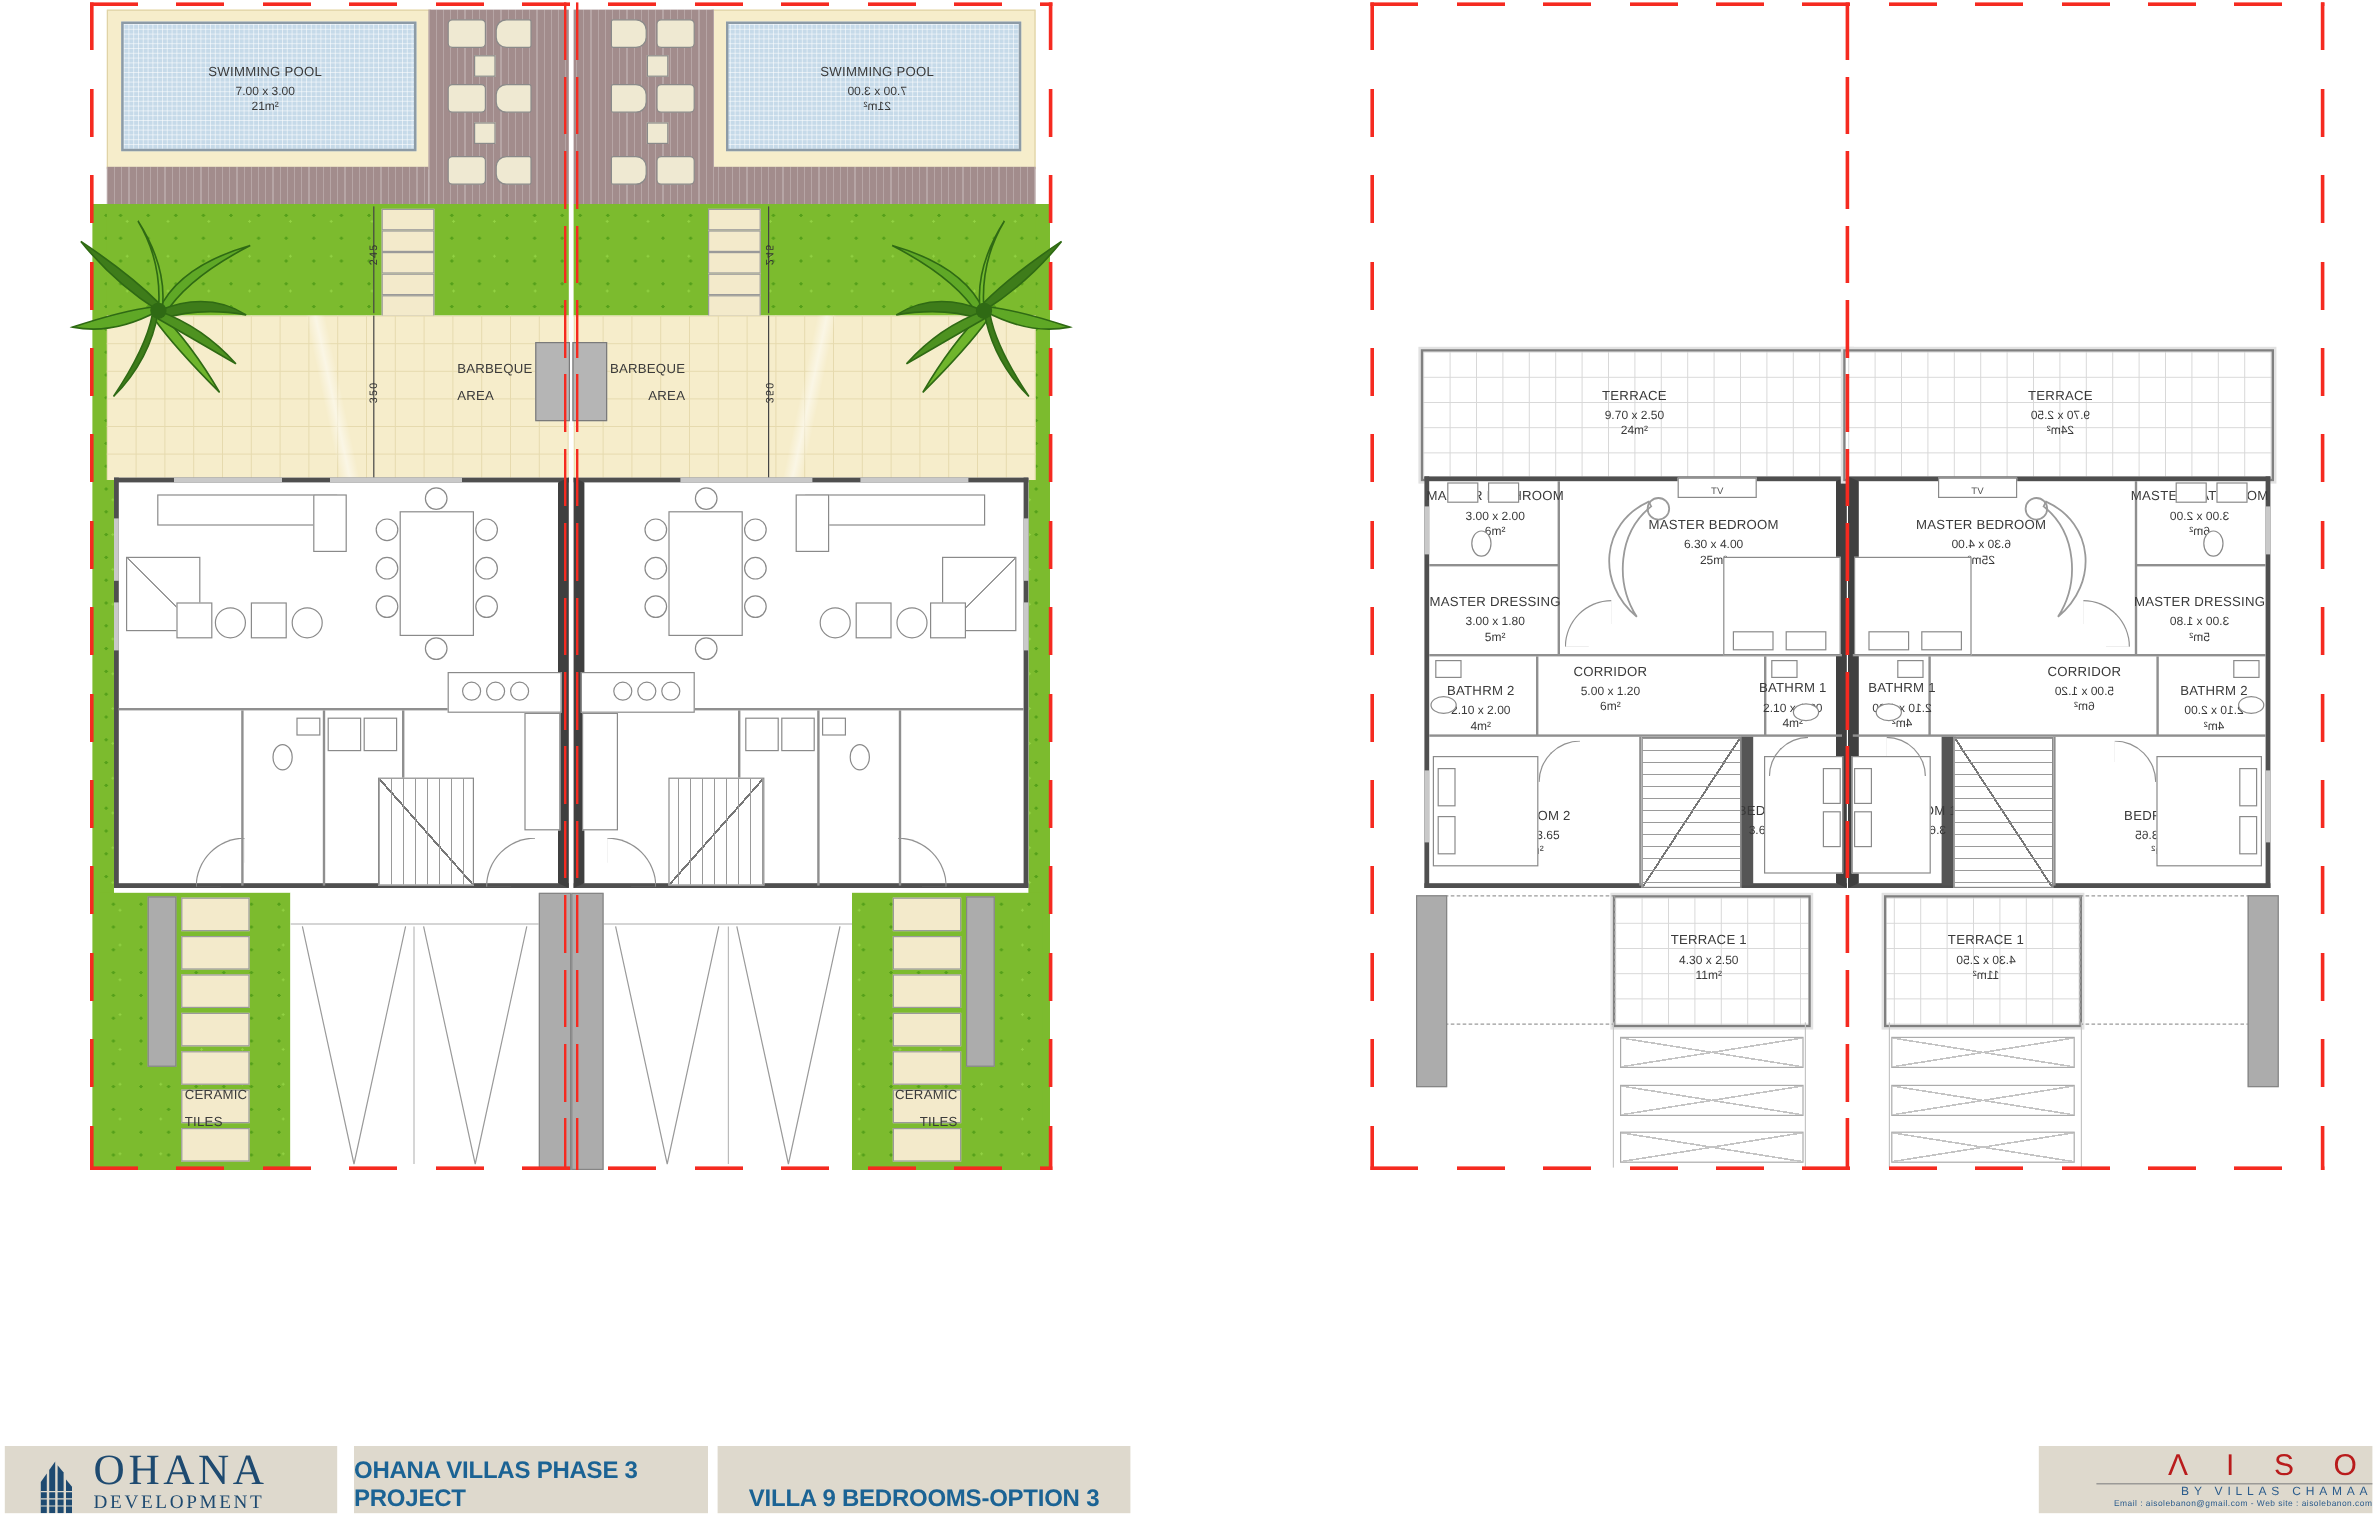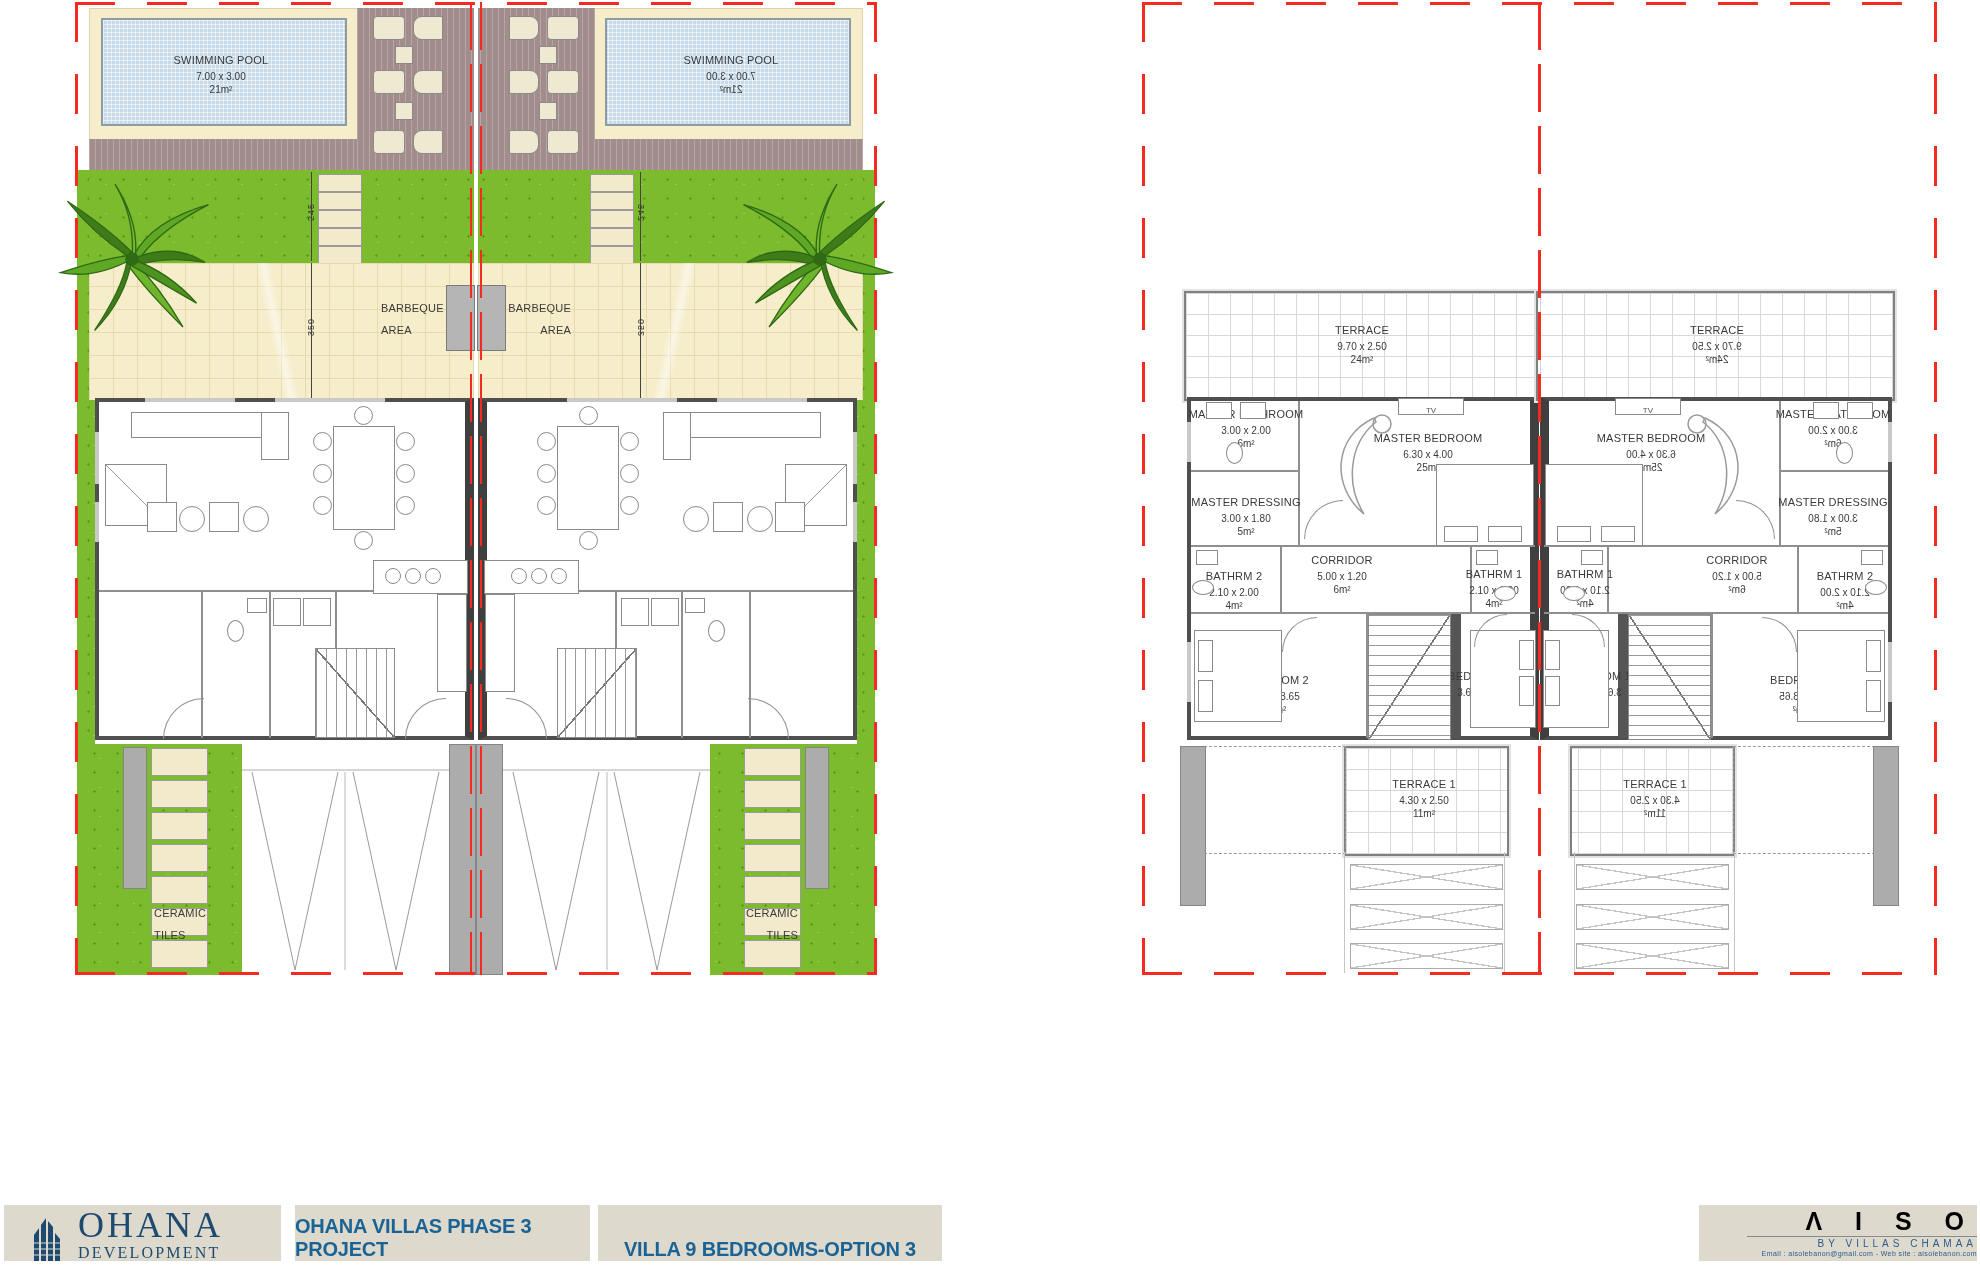--- a/index.html
+++ b/index.html
@@ -32,21 +32,21 @@
   .perg{position:absolute;border:1px solid #ABABAB;background-image:linear-gradient(to bottom right,transparent 48.6%,#C4C4C4 48.6% 51.4%,transparent 51.4%),linear-gradient(to top right,transparent 48.6%,#C4C4C4 48.6% 51.4%,transparent 51.4%)}
   .graybar{position:absolute;background:#ACACAC;border:1px solid #858585}
   .arc{position:absolute;border-top:1px solid #909090;border-left:1px solid #909090;border-top-left-radius:100%}
   .stairsGF{position:absolute;background-color:#fff;border:1.5px solid #8a8a8a;background-image:repeating-linear-gradient(90deg,#9a9a9a 0 1px,transparent 1px 10px),linear-gradient(to top right,transparent 49.3%,#777 49.3% 50.7%,transparent 50.7%)}
   .stairsFF{position:absolute;background-color:#fff;border:1.5px solid #8a8a8a;background-image:repeating-linear-gradient(180deg,#9a9a9a 0 1px,transparent 1px 10px),linear-gradient(to bottom right,transparent 49.4%,#777 49.4% 50.6%,transparent 50.6%)}
   .title{position:absolute;transform:translateX(-50%);font-size:66px;color:#141414;letter-spacing:1px}
   .panel{position:absolute;top:1205px;height:56px;background:#DED9CD;display:flex;align-items:flex-end;justify-content:center}
   .ptext{color:#1B6394;font-weight:bold;font-size:20px;letter-spacing:-.2px}
   .ohana-name{font-family:"Liberation Serif",serif;color:#1E4A70;font-size:36px;letter-spacing:3px;line-height:1}
   .ohana-sub{font-family:"Liberation Serif",serif;color:#1E4A70;font-size:16px;letter-spacing:2.2px;line-height:1;margin-top:2px}
-  .aiso-brand{color:#000000;font-weight:bold;font-size:25px;letter-spacing:13px;line-height:1;white-space:nowrap}
+  .aiso-brand{color:#b91c1c;font-weight:normal;font-size:25px;letter-spacing:13px;line-height:1;white-space:nowrap}
   .aiso-rule{width:230px;height:1px;background:#8a8a8a;margin:2px 0 1px}
   .aiso-by{color:#2B5C8C;font-size:10px;letter-spacing:4px;white-space:nowrap}
   .aiso-contact{color:#2B5C8C;font-size:7px;letter-spacing:.4px;white-space:nowrap;margin-top:1px}
   .diag{background:linear-gradient(78deg,transparent 47%,rgba(255,255,255,.5) 49%,transparent 51%)}
   .win{position:absolute;background:#C9C9C9}
 </style>
 </head>
 <body>
 
 <div class="stage">

